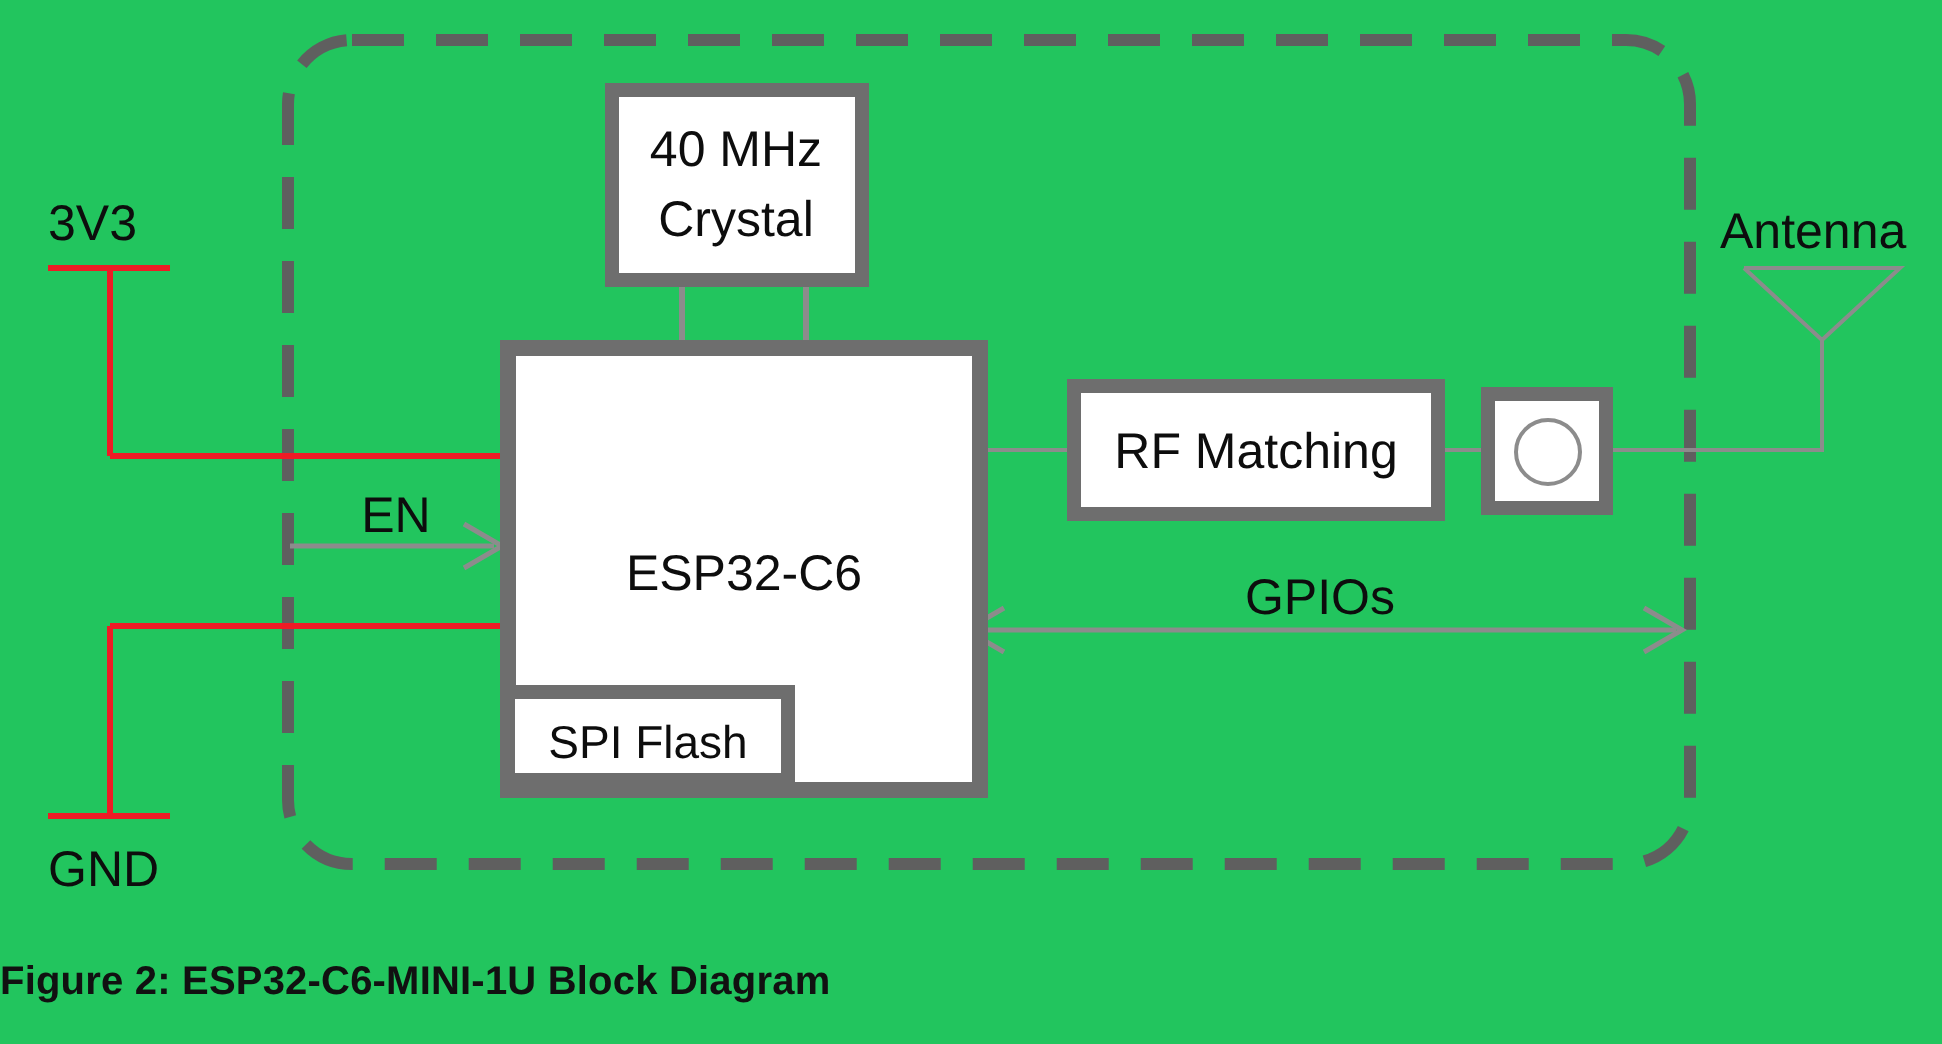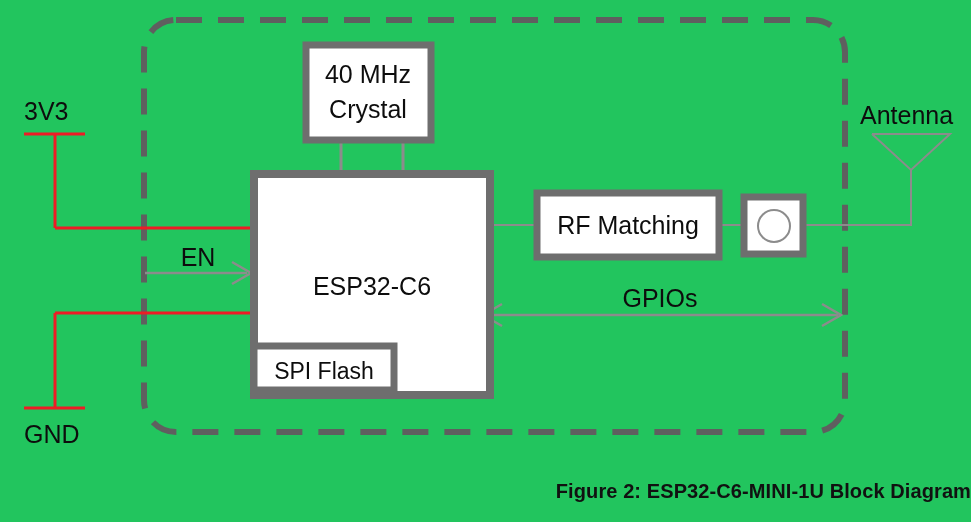--- a/index.html
+++ b/index.html
@@ -35,21 +35,21 @@
     font-size: 23px;
   }
   .lbl-pin {
     font-size: 25px;
   }
   .caption {
     position: absolute;
     left: 0;
     top: 480px;
     width: 971px;
-    text-align: right;
+    text-align: left;
     font-family: "Liberation Sans", sans-serif;
     font-size: 20px;
     font-weight: bold;
     color: #111111;
     letter-spacing: 0.1px;
   }
 </style>
 </head>
 <body>
 

